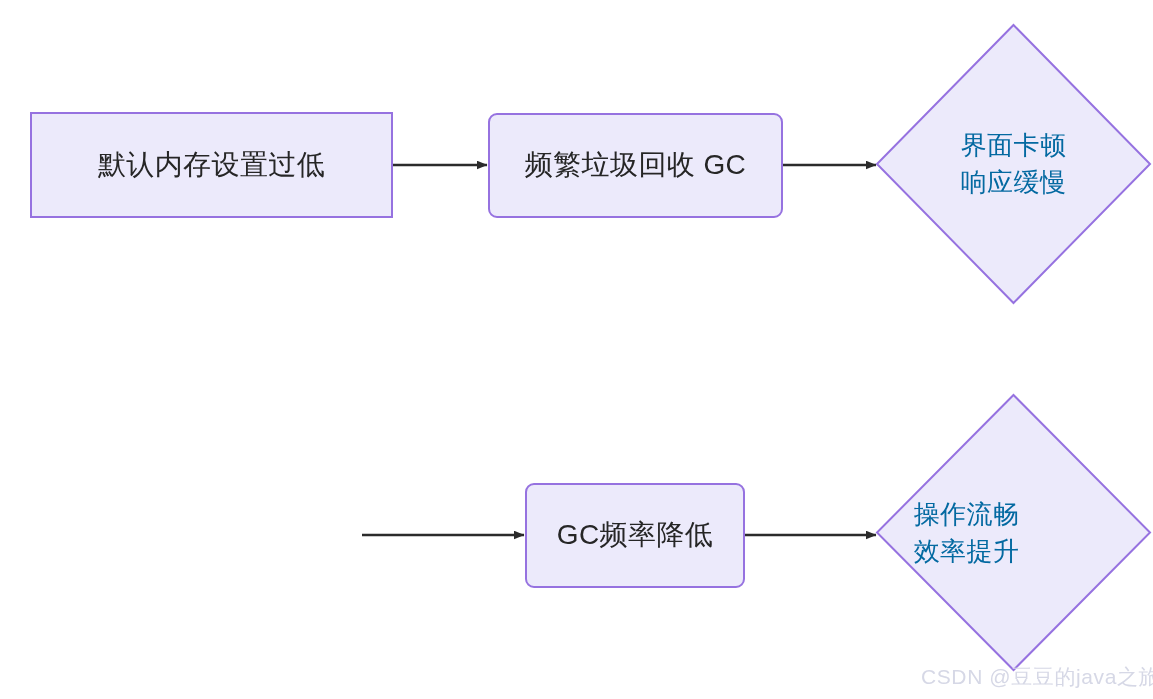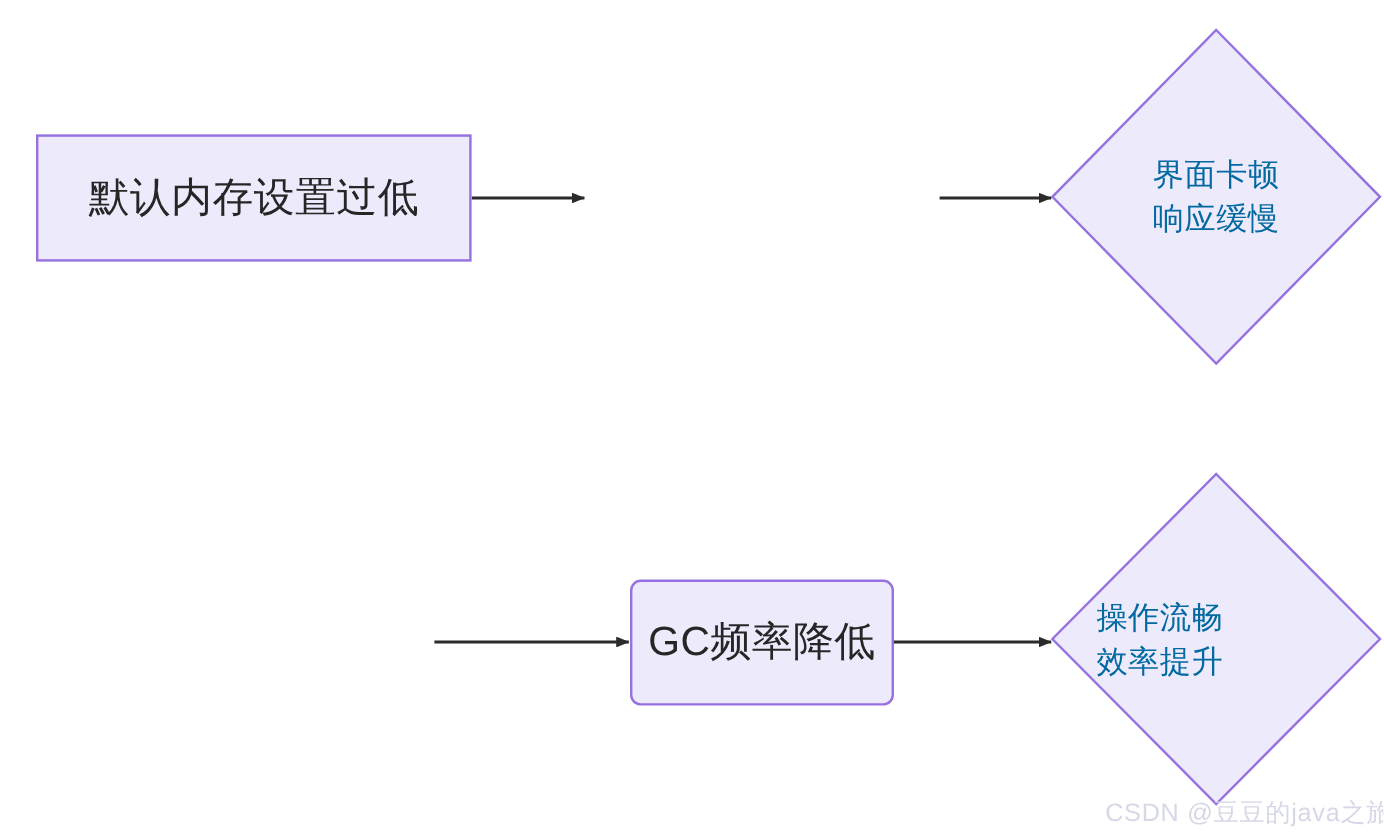--- a/index.html
+++ b/index.html
@@ -25,21 +25,21 @@
     height: 699px;
   }
   .node {
     position: absolute;
     box-sizing: border-box;
     display: flex;
     align-items: center;
     justify-content: center;
     text-align: right;
     color: #262626;
-    font-size: 34px;
+    font-size: 28px;
     line-height: 1.32;
     letter-spacing: 0.4px;
     white-space: pre-line;
   }
   .rect-node {
     background: #ECEAFB;
     border: 2px solid #9672E0;
   }
   .rounded-node {
     border-radius: 9px;
@@ -85,20 +85,23 @@
     <line x1="783" y1="165" x2="876" y2="165" stroke="#2B2B2B" stroke-width="2.5" marker-end="url(#arrowhead)"></line>
 
     <line x1="362" y1="535" x2="524" y2="535" stroke="#2B2B2B" stroke-width="2.5" marker-end="url(#arrowhead)"></line>
     <line x1="745" y1="535" x2="876" y2="535" stroke="#2B2B2B" stroke-width="2.5" marker-end="url(#arrowhead)"></line>
   </svg>
 
   <div class="node rect-node" style="left:30px; top:112px; width:363px; height:106px;">
     <span>默认内存设置过低</span>
   </div>
 
+  <div class="node rect-node rounded-node" style="left:488px; top:113px; width:295px; height:105px;">
+    <span>频繁垃圾回收 GC</span>
+  </div>
 
   <div class="diamond-label" style="left:877px; top:25px; width:273px; height:278px;">
     <span>界面卡顿
 响应缓慢</span>
   </div>
 
 
   <div class="node rect-node rounded-node" style="left:525px; top:483px; width:220px; height:105px;">
     <span>GC频率降低</span>
   </div>

